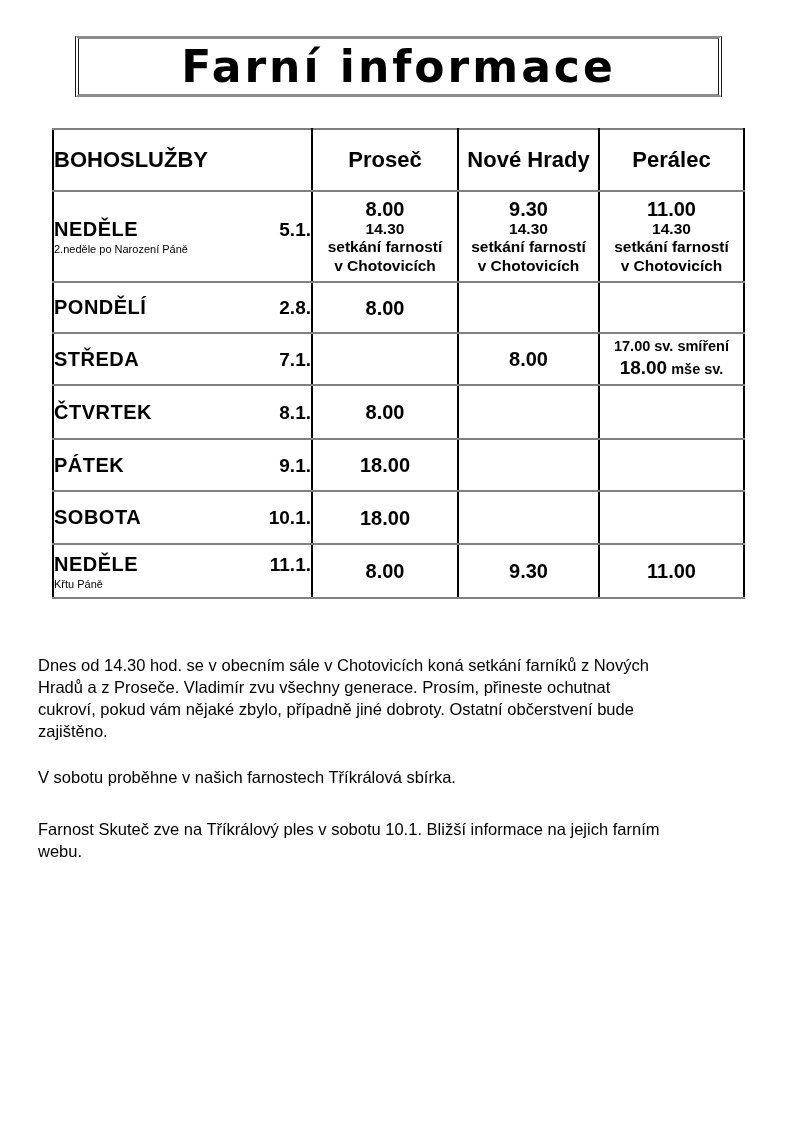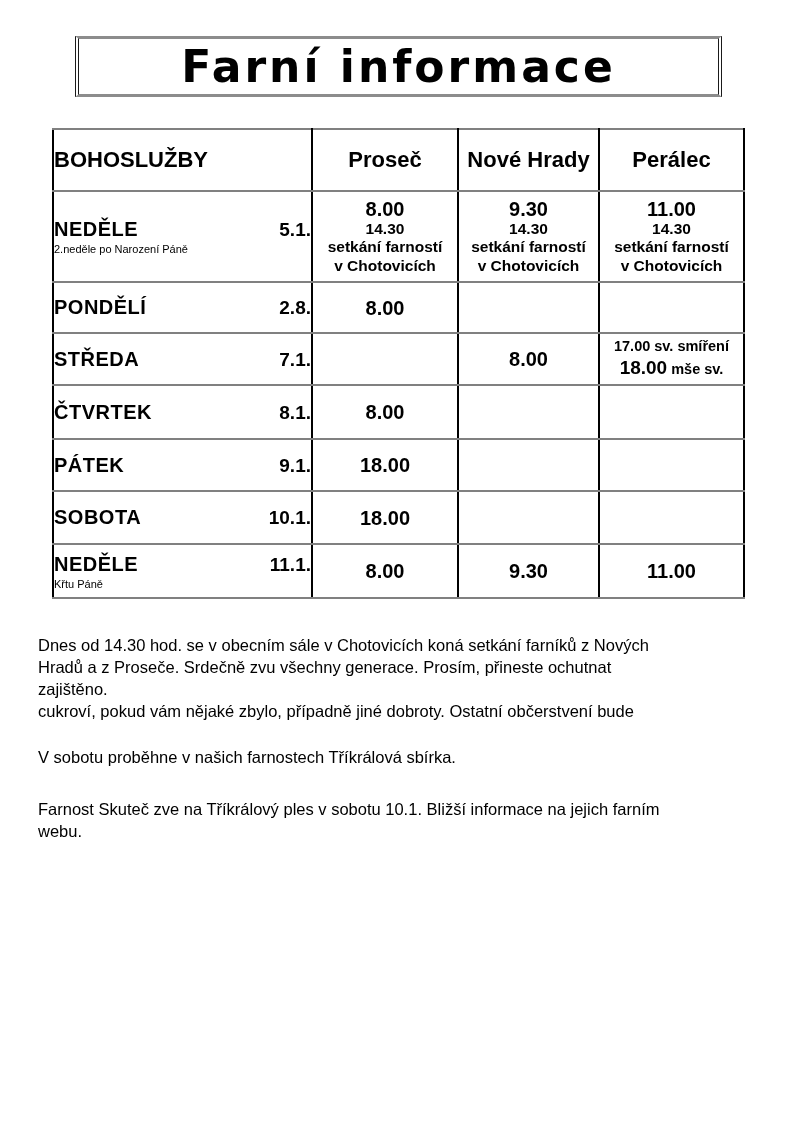--- a/index.html
+++ b/index.html
@@ -127,20 +127,21 @@
   }
 
   
   .para {
     position: absolute;
     left: 38px;
     width: 725px;
     font-size: 16.5px;
     line-height: 22px;
     font-weight: normal;
+    margin-top: 20px;
   }
   .para-1 { top: 634px; }
   .para-2 { top: 746px; }
   .para-3 { top: 798px; }
 
   
   .contact {
     position: absolute;
     left: 70px;
     top: 1053px;
@@ -295,23 +296,23 @@
         <td class="time-cell">
           <div class="t-main">11.00</div>
         </td>
       </tr>
 
     </tbody>
   </table>
 
   <div class="para para-1">
     <div>Dnes od 14.30 hod. se v obecním sále v Chotovicích koná setkání farníků z Nových</div>
-    <div>Hradů a z Proseče. Srdečně zvu všechny generace. Prosím, přineste ochutnat</div>
+    <div>Hradů a z Proseče. Vladimír zvu všechny generace. Prosím, přineste ochutnat</div>
+    <div>cukroví, pokud vám nějaké zbylo, případně jiné dobroty. Ostatní občerstvení bude</div>
     <div>zajištěno.</div>
-    <div>cukroví, pokud vám nějaké zbylo, případně jiné dobroty. Ostatní občerstvení bude</div>
   </div>
 
   <div class="para para-2">
     <div>V sobotu proběhne v našich farnostech Tříkrálová sbírka.</div>
   </div>
 
   <div class="para para-3">
     <div>Farnost Skuteč zve na Tříkrálový ples v sobotu 10.1. Bližší informace na jejich farním</div>
     <div>webu.</div>
   </div>

